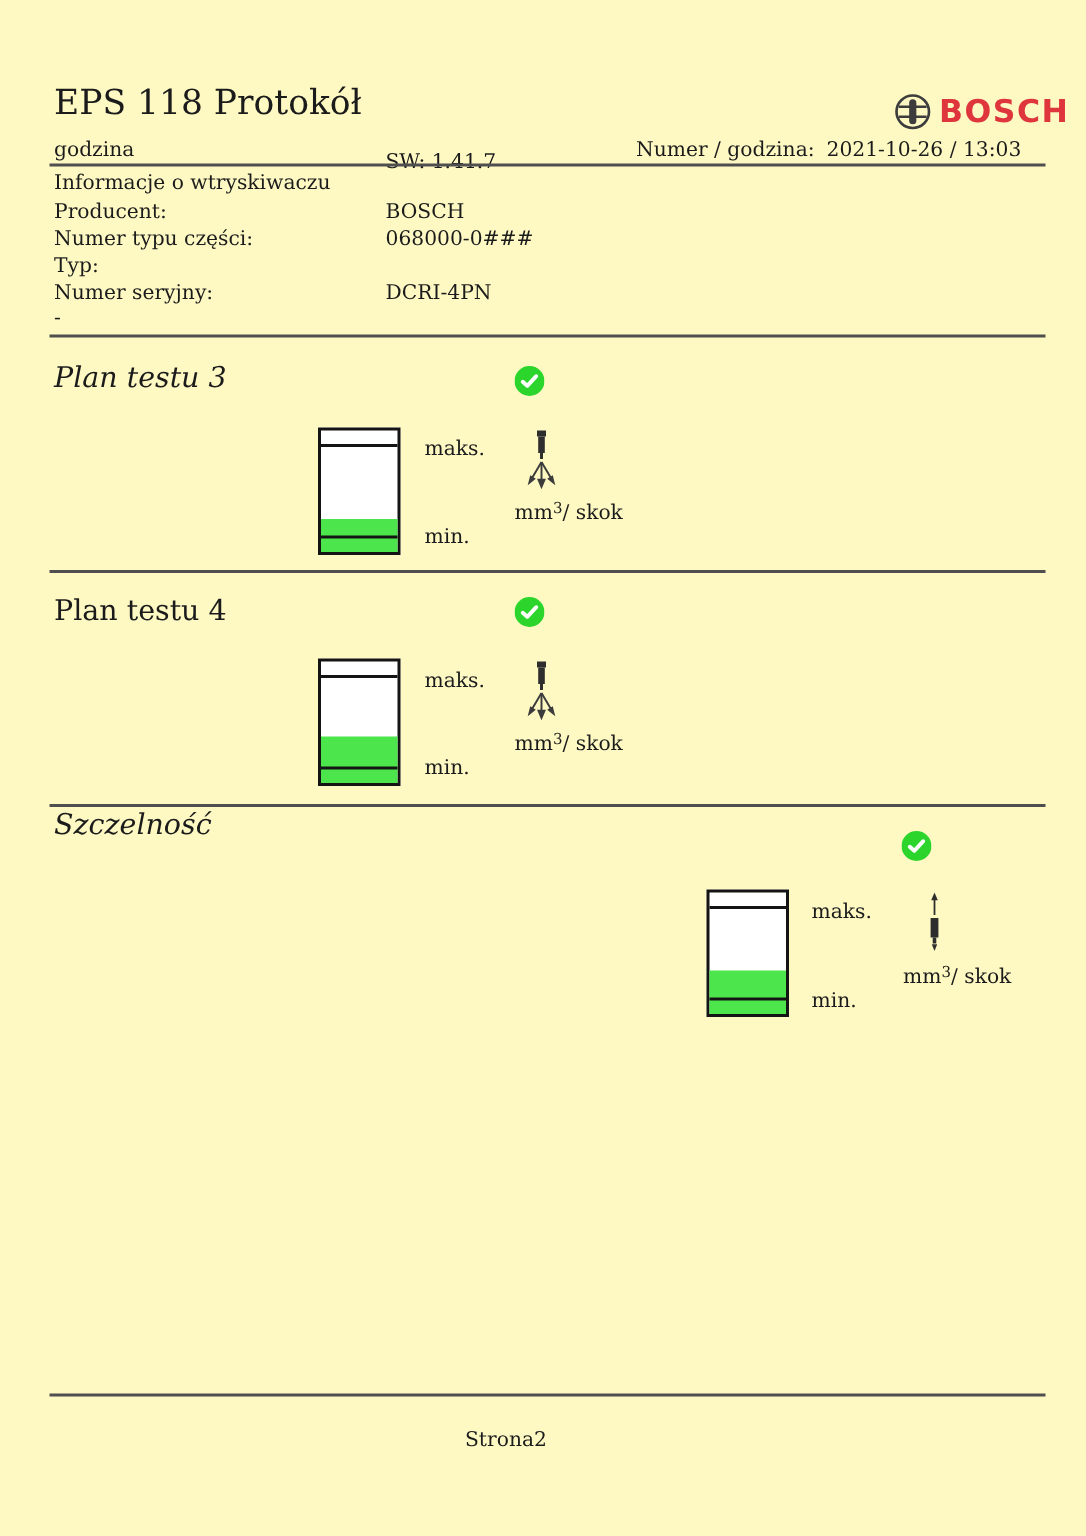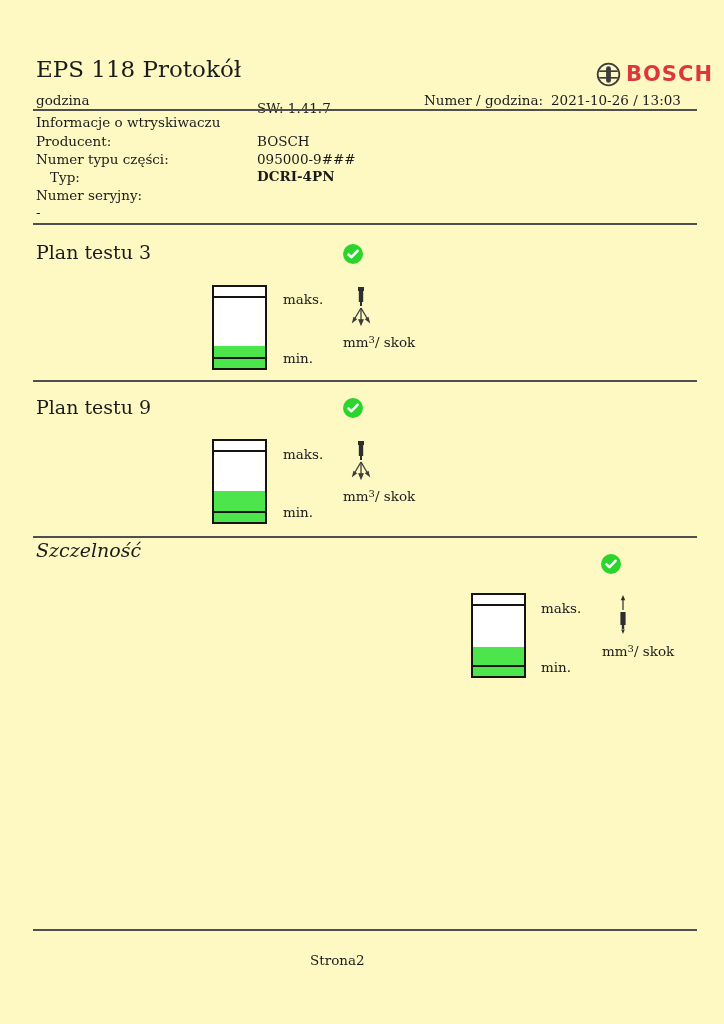--- a/index.html
+++ b/index.html
@@ -48,33 +48,33 @@
   <div class="abs t" style="left:551px;top:92px;">2021-10-26 / 13:03</div>
 
   <div class="rule" style="top:109px;"></div>
 
   <div class="abs t bold" style="left:36px;top:114px;">Informacje o wtryskiwaczu</div>
 
   <div class="abs t" style="left:36px;top:133px;">Producent:</div>
   <div class="abs t" style="left:257px;top:133px;">BOSCH</div>
 
   <div class="abs t" style="left:36px;top:151px;">Numer typu części:</div>
-  <div class="abs t" style="left:257px;top:151px;">095000-9###</div>
+  <div class="abs t" style="left:257px;top:151px;">068000-0###</div>
 
-  <div class="abs t" style="left:50px;top:169px;">Typ:</div>
-  <div class="abs t" style="left:257px;top:168px;font-weight:bold;">DCRI-4PN</div>
+  <div class="abs t" style="left:36px;top:169px;">Typ:</div>
+  <div class="abs t" style="left:257px;top:187px;">DCRI-4PN</div>
 
   <div class="abs t" style="left:36px;top:187px;">Numer seryjny:</div>
   <div class="abs t" style="left:257px;top:187px;"></div>
 
   <div class="abs t" style="left:36px;top:204px;">-</div>
 
   <div class="rule" style="top:223px;"></div>
 
-  <div class="abs h2" style="left:36px;top:241px;">Plan testu 3</div>
+  <div class="abs h2" style="left:36px;top:241px;font-style:italic;">Plan testu 3</div>
   <svg class="abs check" style="left:343px;top:244px;" viewBox="0 0 20 20">
     <circle cx="10" cy="10" r="10" fill="#2bd52b"></circle>
     <path d="M5.5 10.5 L8.5 13.2 L14.5 6.8" stroke="#ffffff" stroke-width="2.6" fill="none" stroke-linecap="round" stroke-linejoin="round"></path>
   </svg>
 
   <div class="beaker" style="left:212px;top:285px;">
     <div class="maksline"></div>
     <div class="fill" style="height:22px"></div>
     <div class="minline"></div>
   </div>
@@ -93,21 +93,21 @@
       <line x1="12" y1="22" x2="18.2" y2="32.5"></line>
       <polygon points="20.1,35.8 16.9,33.2 19.1,31.8"></polygon>
     </g>
   </svg>
   <div class="abs unit" style="left:343px;top:334px;">
     <span>mm</span><span class="sup">3</span><span>/ skok</span>
   </div>
 
   <div class="rule" style="top:380px;"></div>
 
-  <div class="abs h2" style="left:36px;top:396px;">Plan testu 9</div>
+  <div class="abs h2" style="left:36px;top:396px;">Plan testu 4</div>
   <svg class="abs check" style="left:343px;top:398px;" viewBox="0 0 20 20">
     <circle cx="10" cy="10" r="10" fill="#2bd52b"></circle>
     <path d="M5.5 10.5 L8.5 13.2 L14.5 6.8" stroke="#ffffff" stroke-width="2.6" fill="none" stroke-linecap="round" stroke-linejoin="round"></path>
   </svg>
 
   <div class="beaker" style="left:212px;top:439px;">
     <div class="maksline"></div>
     <div class="fill" style="height:31px"></div>
     <div class="minline"></div>
   </div>

